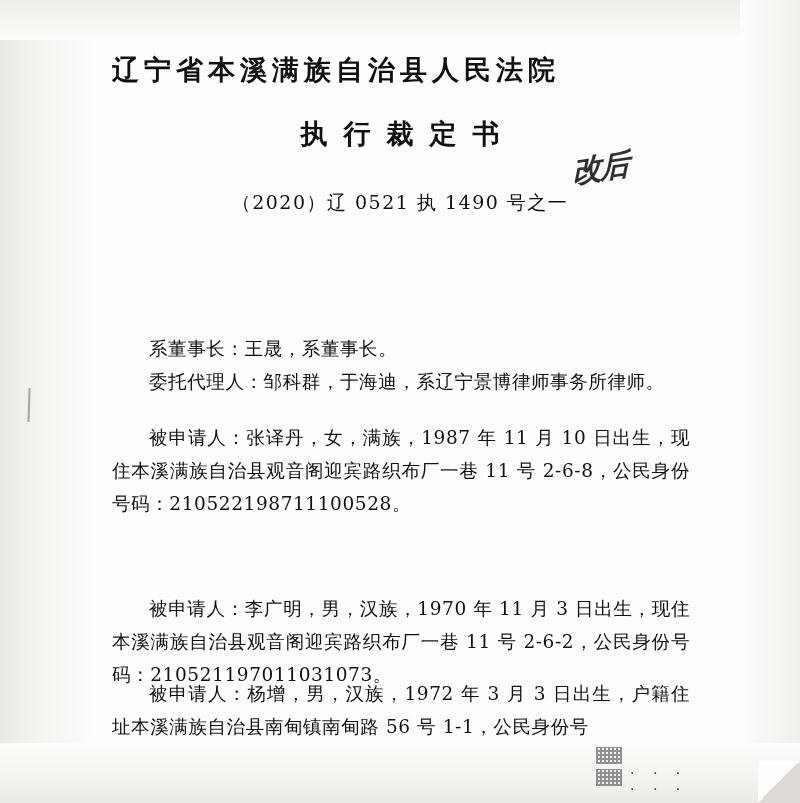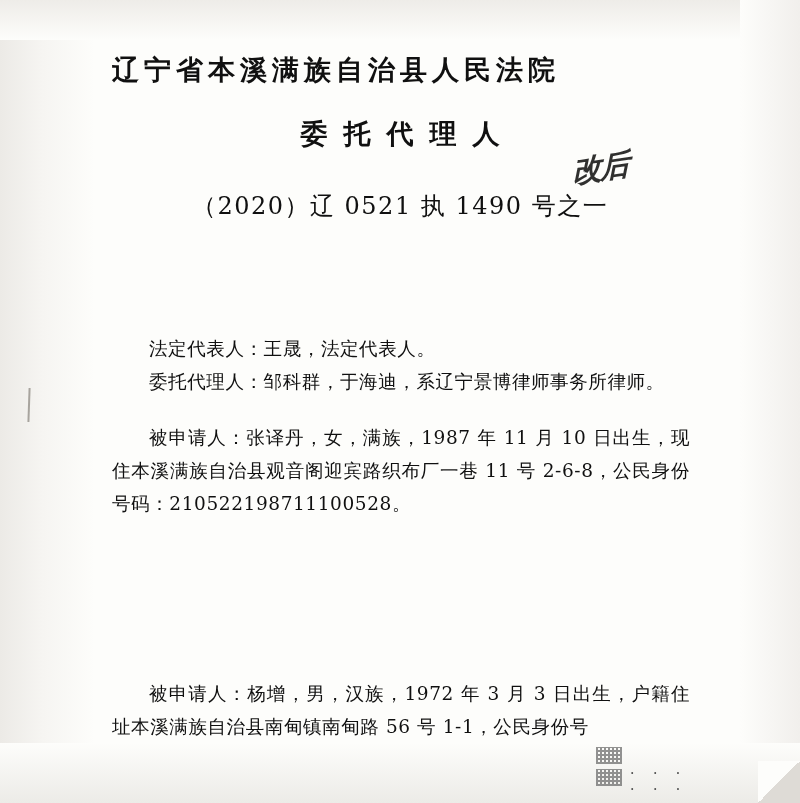--- a/index.html
+++ b/index.html
@@ -106,21 +106,21 @@
     letter-spacing: -2px;
     opacity: .9;
   }
 
   .case-number {
     position: absolute;
     left: 100px;
     top: 190px;
     width: 600px;
     text-align: center;
-    font-size: 24px;
+    font-size: 19px;
     letter-spacing: 1.5px;
   }
 
   .para {
     position: absolute;
     left: 112px;
     width: 578px;
     font-size: 18.5px;
     line-height: 33px;
     letter-spacing: 0.6px;
@@ -163,34 +163,35 @@
   <div class="paper-shade-left"></div>
   <div class="paper-shade-top"></div>
   <div class="paper-shade-right"></div>
   <div class="paper-shade-bottom"></div>
   <div class="edge-mark"></div>
 
   <div class="doc-body">
 
     <div class="court-name">辽宁省本溪满族自治县人民法院</div>
 
-    <div class="doc-title">委托代理人</div>
+    <div class="doc-title">执行裁定书</div>
 
     <div class="signature">改后</div>
 
     <div class="case-number">（2020）辽 0521 执 1490 号之一</div>
 
 
-    <div class="para indent" style="top:332px;">法定代表人：王晟，法定代表人。</div>
+    <div class="para indent" style="top:332px;">系董事长：王晟，系董事长。</div>
 
     <div class="para indent" style="top:365px;">委托代理人：邹科群，于海迪，系辽宁景博律师事务所律师。</div>
 
     <div class="para indent" style="top:421px;">被申请人：张译丹，女，满族，1987 年 11 月 10 日出生，现住本溪满族自治县观音阁迎宾路织布厂一巷 11 号 2-6-8，公民身份号码：210522198711100528。</div>
 
 
+    <div class="para indent" style="top:592px;">被申请人：李广明，男，汉族，1970 年 11 月 3 日出生，现住本溪满族自治县观音阁迎宾路织布厂一巷 11 号 2-6-2，公民身份号码：210521197011031073。</div>
 
     <div class="para indent" style="top:677px;">被申请人：杨增，男，汉族，1972 年 3 月 3 日出生，户籍住址本溪满族自治县南甸镇南甸路 56 号 1-1，公民身份号</div>
 
   </div>
 
   <div class="watermark">
     <div class="wm-block wm-a"></div>
     <div class="wm-block wm-b"></div>
     <div class="wm-dots">· · · · · · ·</div>
   </div>

